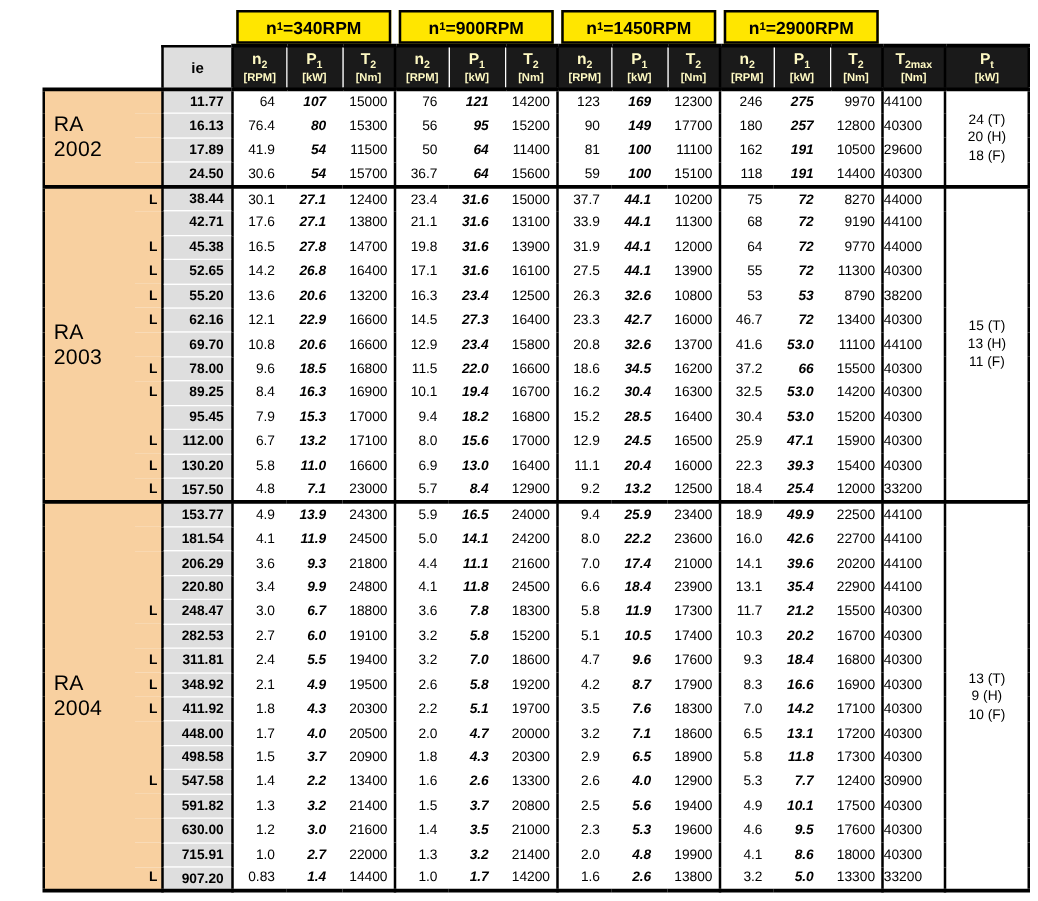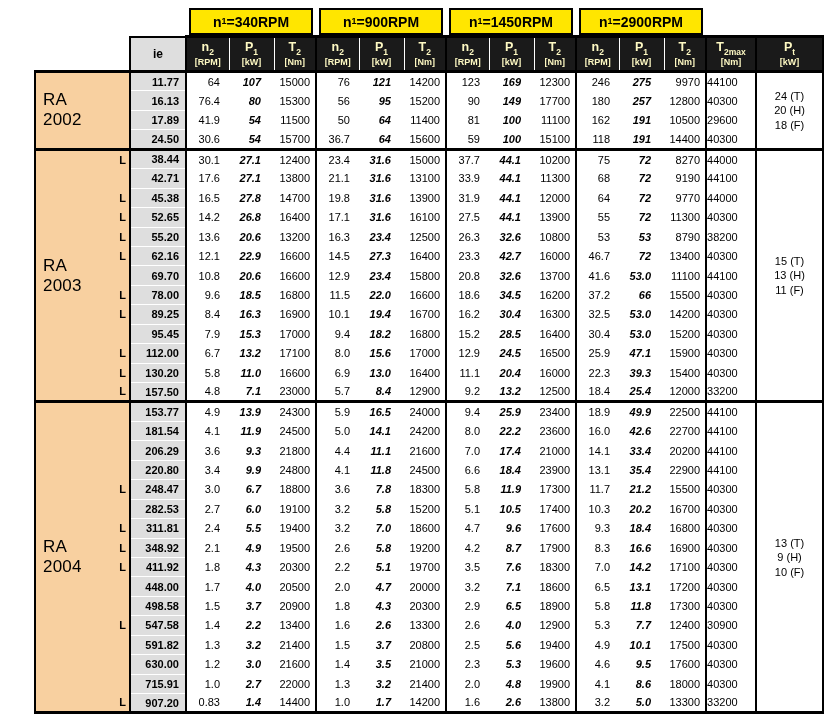--- a/index.html
+++ b/index.html
@@ -561,21 +561,21 @@
           <td class="col-val c-n2 gs">3.6</td>
           <td class="col-val c-p1">9.3</td>
           <td class="col-val c-t2">21800</td>
           <td class="col-val c-n2 gs">4.4</td>
           <td class="col-val c-p1">11.1</td>
           <td class="col-val c-t2">21600</td>
           <td class="col-val c-n2 gs">7.0</td>
           <td class="col-val c-p1">17.4</td>
           <td class="col-val c-t2">21000</td>
           <td class="col-val c-n2 gs">14.1</td>
-          <td class="col-val c-p1">33.4</td>
+          <td class="col-val c-p1">39.6</td>
           <td class="col-val c-t2">20200</td>
           <td class="col-t2max">44100</td>
         </tr>
         <tr>
           <td class="col-lmark"></td>
           <td class="col-ie">220.80</td>
           <td class="col-val c-n2 gs">3.4</td>
           <td class="col-val c-p1">9.9</td>
           <td class="col-val c-t2">24800</td>
           <td class="col-val c-n2 gs">4.1</td>

